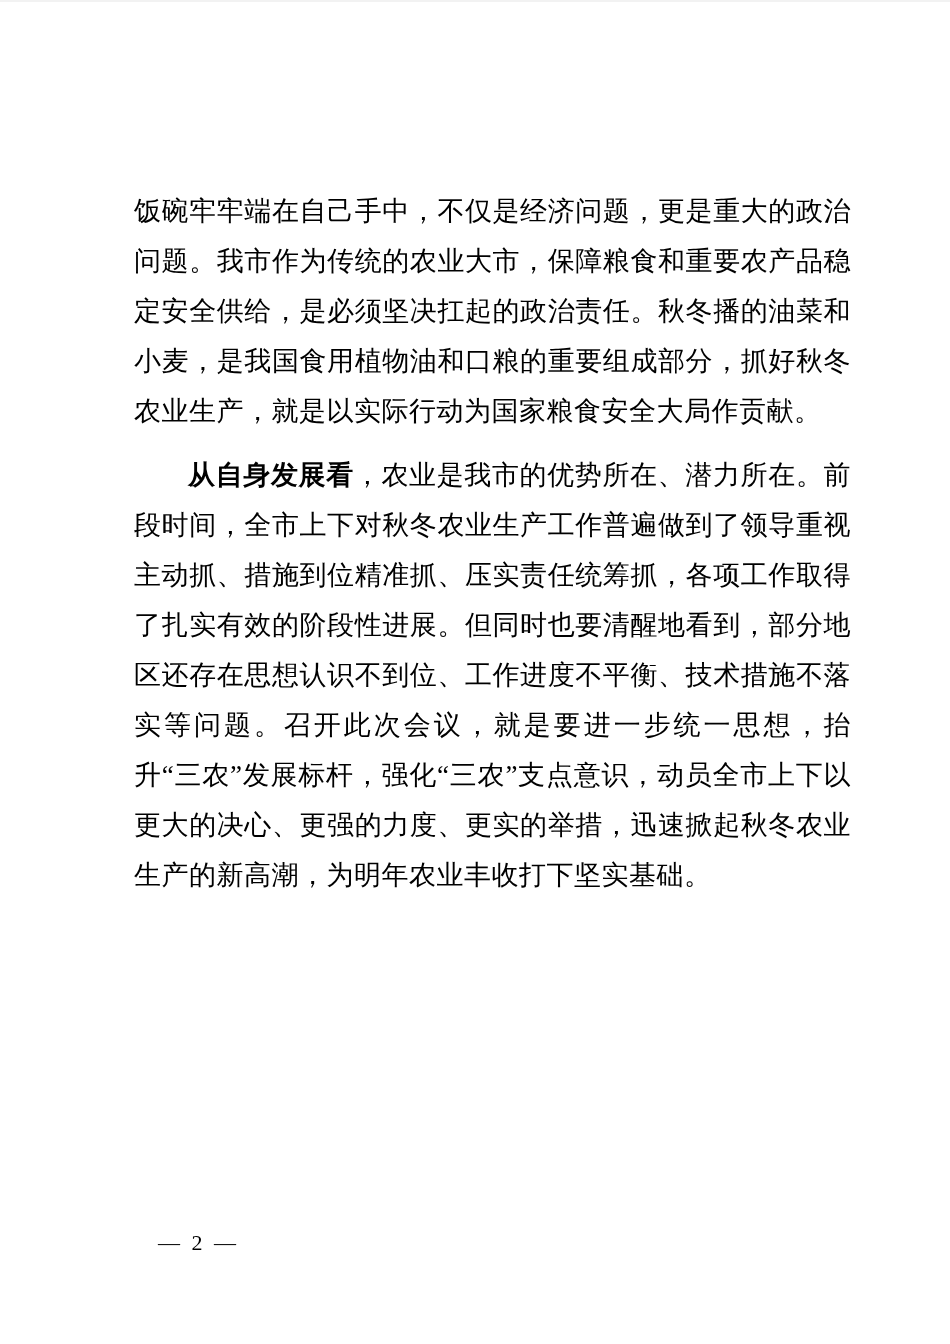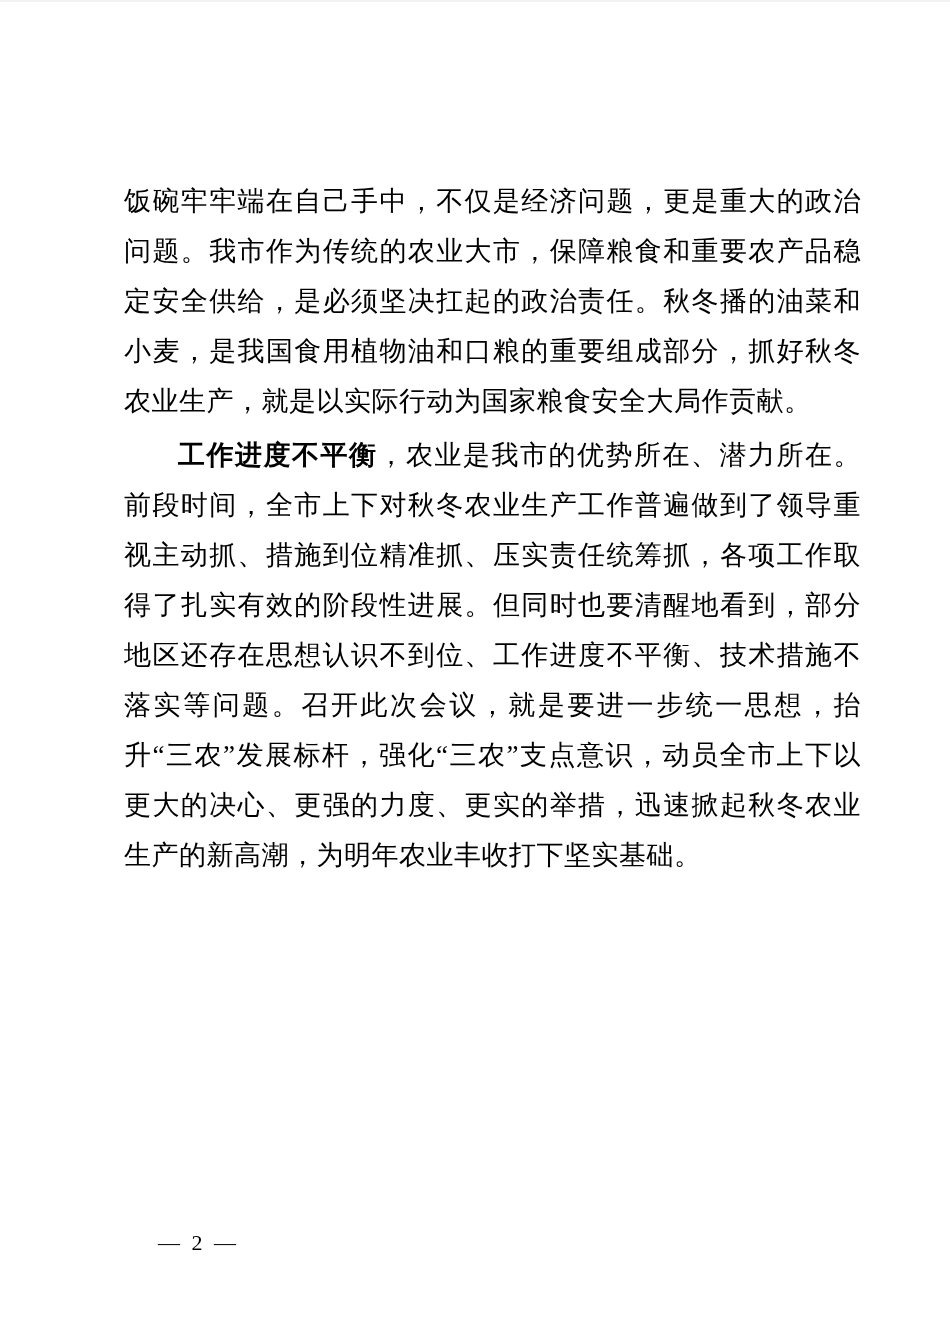--- a/index.html
+++ b/index.html
@@ -16,21 +16,21 @@
     color: #000000;
     border-top: 2px solid #f2f2f2;
   }
   .doc-body {
     position: absolute;
     left: 120px;
     top: 170px;
     width: 745px;
   }
   .para {
-    margin: 4px;
+    margin: 14px;
     font-size: 27px;
     line-height: 50px;
     text-align: justify;
     text-align-last: left;
     text-justify: inter-ideograph;
     word-break: break-all;
     letter-spacing: 0.5px;
   }
   .para.indent {
     text-indent: 2em;
@@ -45,16 +45,16 @@
     font-size: 22px;
     letter-spacing: 3px;
     color: #000000;
   }
 </style>
 </head>
 <body>
 
 <div class="doc-body" id="doc-body">
     <p class="para"><span>饭碗牢牢端在自己手中，不仅是经济问题，更是重大的政治问题。我市作为传统的农业大市，保障粮食和重要农产品稳定安全供给，是必须坚决扛起的政治责任。秋冬播的油菜和小麦，是我国食用植物油和口粮的重要组成部分，抓好秋冬农业生产，就是以实际行动为国家粮食安全大局作贡献。</span></p>
-    <p class="para indent"><span class="bold">工作进度不平衡</span><span>，农业是我市的优势所在、潜力所在。前段时间，全市上下对秋冬农业生产工作普遍做到了领导重视主动抓、措施到位精准抓、压实责任统筹抓，各项工作取得了扎实有效的阶段性进展。但同时也要清醒地看到，部分地区还存在思想认识不到位、工作进度不平衡、技术措施不落实等问题。召开此次会议，就是要进一步统一思想，抬升“三农”发展标杆，强化“三农”支点意识，动员全市上下以更大的决心、更强的力度、更实的举措，迅速掀起秋冬农业生产的新高潮，为明年农业丰收打下坚实基础。</span></p>
+    <p class="para indent"><span class="bold">从自身发展看</span><span>，农业是我市的优势所在、潜力所在。前段时间，全市上下对秋冬农业生产工作普遍做到了领导重视主动抓、措施到位精准抓、压实责任统筹抓，各项工作取得了扎实有效的阶段性进展。但同时也要清醒地看到，部分地区还存在思想认识不到位、工作进度不平衡、技术措施不落实等问题。召开此次会议，就是要进一步统一思想，抬升“三农”发展标杆，强化“三农”支点意识，动员全市上下以更大的决心、更强的力度、更实的举措，迅速掀起秋冬农业生产的新高潮，为明年农业丰收打下坚实基础。</span></p>
   </div>
 
 <div class="page-number">— 2 —</div>
 
 </body></html>

